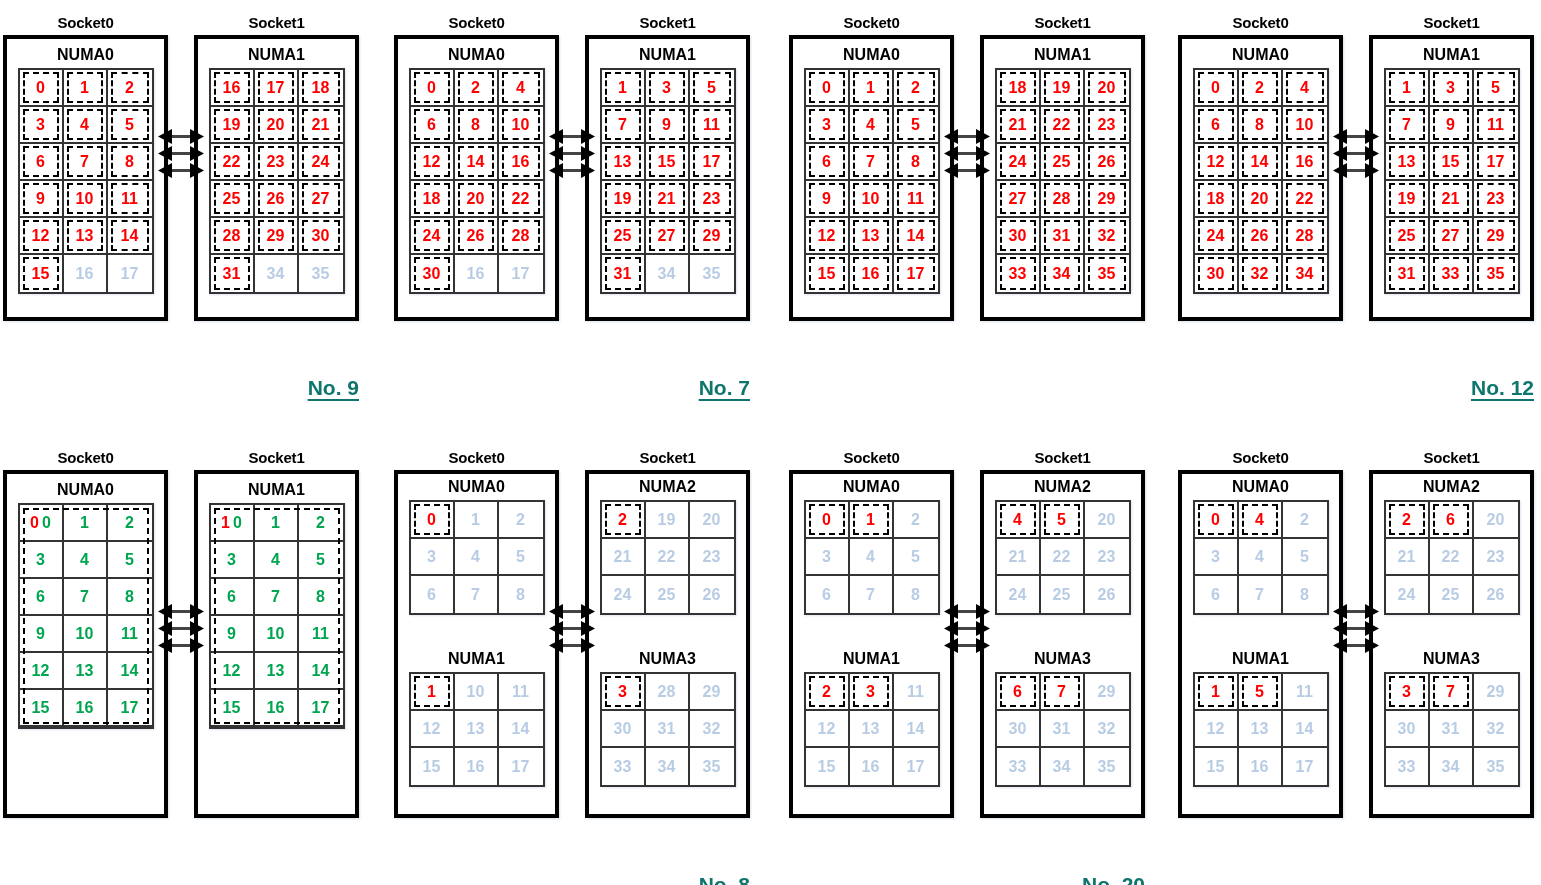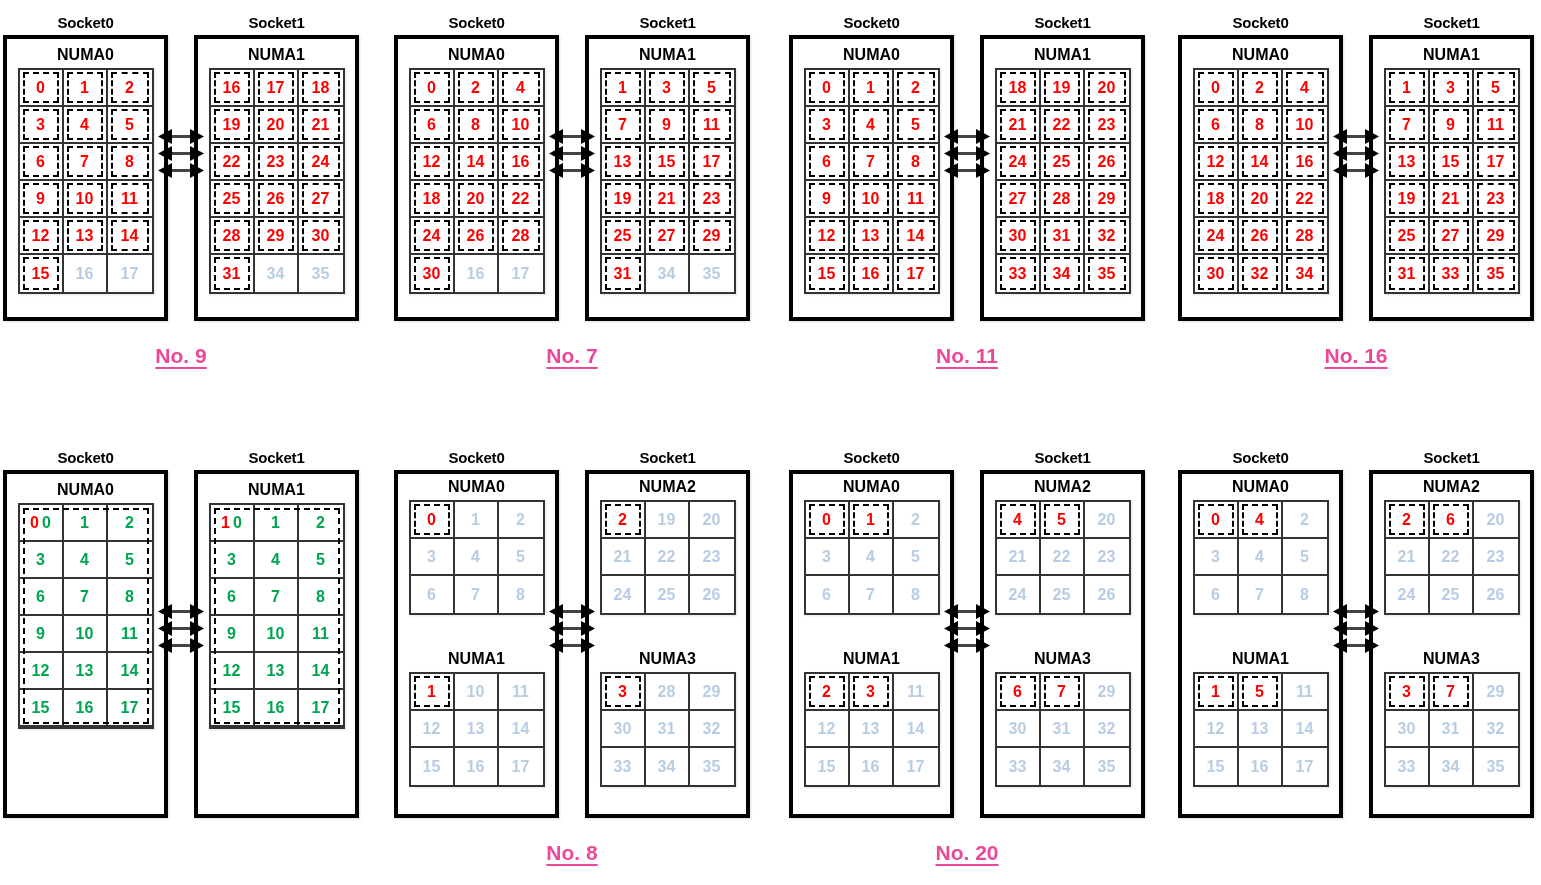--- a/index.html
+++ b/index.html
@@ -60,23 +60,23 @@
     border:2px dashed #000;pointer-events:none;z-index:3;
   }
 
   
   .links{position:absolute;display:flex;flex-direction:column;
          justify-content:center;align-items:center;}
   .arrow{display:block;}
 
   
   .caption{
-    position:absolute;width:100%;text-align:center;
-    font-size:21px;font-weight:bold;color:#ec4899;
-    text-decoration:underline;text-underline-offset:4px;
+    position:absolute;width:100%;text-align:right;
+    font-size:21px;font-weight:bold;color:#0f766e;
+    text-decoration:underline;text-underline-offset:4px;margin-top:32px;
   }
 </style>
 </head>
 <body>
 
 <div id="root">
     <div class="panel" style="left:3px;top:13px;width:356px;height:381px;">
       <div style="position:absolute;left:0px;top:0;width:165px;height:321px;">
         <div class="socket-label">Socket0</div>
         <div class="socket-box" style="left:0;width:165px;height:286px;">
@@ -683,21 +683,20 @@
           <line x1="8" y1="8.5" x2="38" y2="8.5" stroke="#444" stroke-width="3"></line>
           <polygon points="0,8.5 14,1 14,16" fill="#000"></polygon>
           <polygon points="46,8.5 32,1 32,16" fill="#000"></polygon>
         </svg>
         <svg class="arrow" width="46" height="17" viewBox="0 0 46 17">
           <line x1="8" y1="8.5" x2="38" y2="8.5" stroke="#444" stroke-width="3"></line>
           <polygon points="0,8.5 14,1 14,16" fill="#000"></polygon>
           <polygon points="46,8.5 32,1 32,16" fill="#000"></polygon>
         </svg>
       </div>
-      <div class="caption" style="top:331px;">No. 11</div>
     </div>
     <div class="panel" style="left:1178px;top:13px;width:356px;height:381px;">
       <div style="position:absolute;left:0px;top:0;width:165px;height:321px;">
         <div class="socket-label">Socket0</div>
         <div class="socket-box" style="left:0;width:165px;height:286px;">
           <div class="numa-group" style="top:6px;">
             <div class="numa-label">NUMA0</div>
             <div class="grid" style="width:132px;position:relative;">
               <div class="grid-row">
                 <div class="cell active" style="width:44px;height:37px;">
@@ -891,21 +890,21 @@
           <line x1="8" y1="8.5" x2="38" y2="8.5" stroke="#444" stroke-width="3"></line>
           <polygon points="0,8.5 14,1 14,16" fill="#000"></polygon>
           <polygon points="46,8.5 32,1 32,16" fill="#000"></polygon>
         </svg>
         <svg class="arrow" width="46" height="17" viewBox="0 0 46 17">
           <line x1="8" y1="8.5" x2="38" y2="8.5" stroke="#444" stroke-width="3"></line>
           <polygon points="0,8.5 14,1 14,16" fill="#000"></polygon>
           <polygon points="46,8.5 32,1 32,16" fill="#000"></polygon>
         </svg>
       </div>
-      <div class="caption" style="top:331px;">No. 16</div>
+      <div class="caption" style="top:331px;">No. 12</div>
     </div>
     <div class="panel" style="left:3px;top:448px;width:356px;height:443px;">
       <div style="position:absolute;left:0px;top:0;width:165px;height:383px;">
         <div class="socket-label">Socket0</div>
         <div class="socket-box" style="left:0;width:165px;height:348px;">
           <div class="numa-group" style="top:6px;">
             <div class="numa-label">NUMA0</div>
             <div class="grid" style="width:132px;position:relative;">
               <div class="grid-row">
                 <div class="cell green" style="width:44px;height:37px;">

